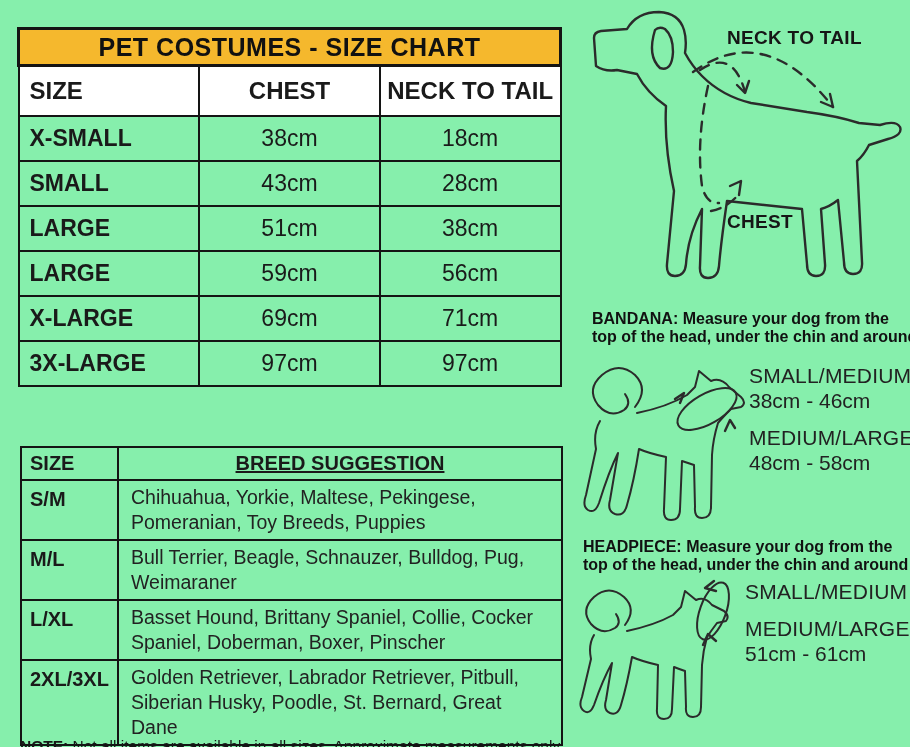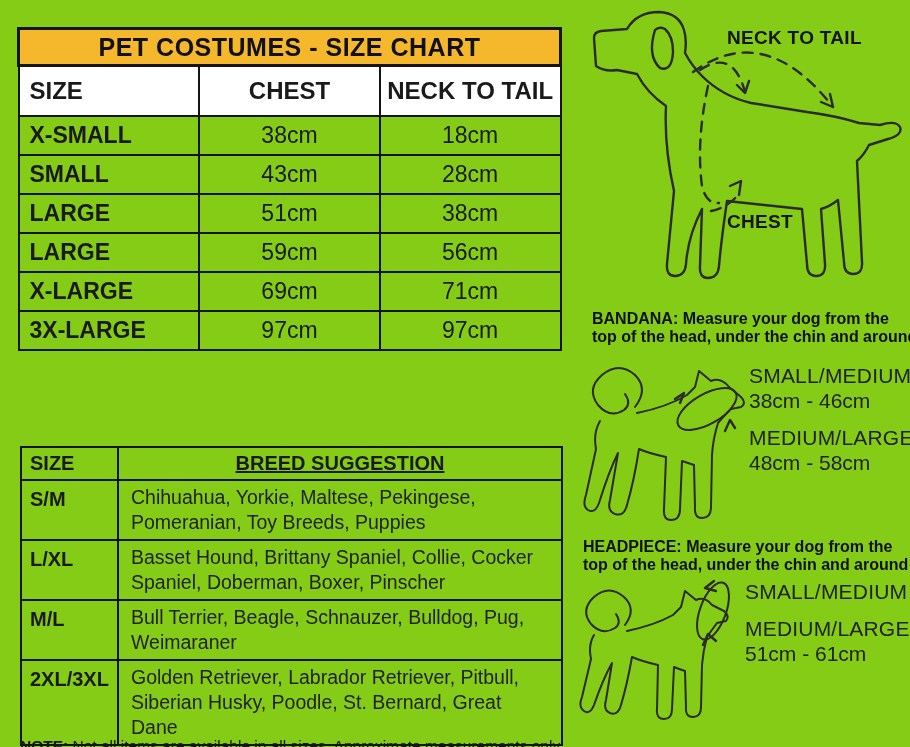--- a/index.html
+++ b/index.html
@@ -1,30 +1,30 @@
 <!DOCTYPE html>
 <html><head>
 <meta charset="utf-8">
 <style>
   * { margin: 0; padding: 0; box-sizing: border-box; }
   html, body { background: #ffffff; }
   body { font-family: "Liberation Sans", "DejaVu Sans", sans-serif; color: #1a1a1a; }
-  #stage { position: relative; width: 910px; height: 747px; background: #84cc16; overflow: hidden; }
+  #stage { position: relative; width: 910px; height: 747px; background: #86efac; overflow: hidden; }
 
   
   .size-table { position: absolute; left: 17px; top: 27px; width: 545px;
                 border-collapse: collapse; table-layout: fixed; }
   .size-table td, .size-table th { border: 2px solid #141414; }
   .size-table th.title-cell {
       background: #F5B82D; border: 3px solid #141414;
       font-size: 25px; font-weight: bold; letter-spacing: .5px;
       height: 37px; text-align: center; color: #111;
   }
   .size-table th.colhead { font-size: 24px; font-weight: bold; height: 50px; background: #fff; }
-  .size-table td { height: 39px; font-size: 23px; }
+  .size-table td { height: 45px; font-size: 23px; }
   .col-size  { width: 176px; text-align: left; padding-left: 10px; }
   .col-chest { width: 124px; text-align: center; }
   .col-ntt   { width: 245px; text-align: center; }
   td.col-size { font-weight: bold; }
 
   
   .breed-table { position: absolute; left: 20px; top: 446px; width: 543px;
                  border-collapse: collapse; table-layout: fixed; }
   .breed-table td, .breed-table th { border: 2px solid #141414; }
   .breed-table th { height: 33px; font-size: 20px; font-weight: bold; }
@@ -111,26 +111,26 @@
     <tbody>
         <tr>
       <th class="bh-size">SIZE</th>
       <th class="bh-breed">BREED SUGGESTION</th>
     </tr>
     <tr>
       <td class="b-size">S/M</td>
       <td class="b-list">Chihuahua, Yorkie, Maltese, Pekingese, Pomeranian, Toy Breeds, Puppies</td>
     </tr>
     <tr>
+      <td class="b-size">M/L</td>
+      <td class="b-list">Bull Terrier, Beagle, Schnauzer, Bulldog, Pug, Weimaraner</td>
+    </tr>
+    <tr>
       <td class="b-size">L/XL</td>
       <td class="b-list">Basset Hound, Brittany Spaniel, Collie, Cocker Spaniel, Doberman, Boxer, Pinscher</td>
-    </tr>
-    <tr>
-      <td class="b-size">M/L</td>
-      <td class="b-list">Bull Terrier, Beagle, Schnauzer, Bulldog, Pug, Weimaraner</td>
     </tr>
     <tr>
       <td class="b-size">2XL/3XL</td>
       <td class="b-list">Golden Retriever, Labrador Retriever, Pitbull, Siberian Husky, Poodle, St. Bernard, Great Dane</td>
     </tr>
   </tbody>
     </table>
 
   <div class="note">
     <b>NOTE:</b><span> Not all items are available in all sizes. Approximate measurements only.</span>

